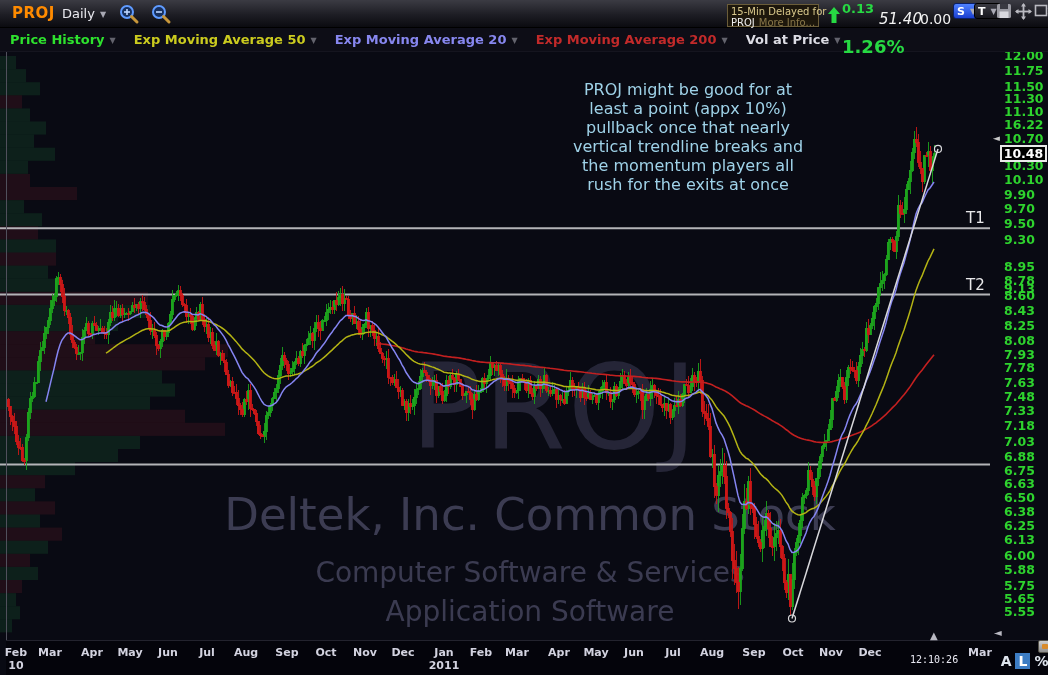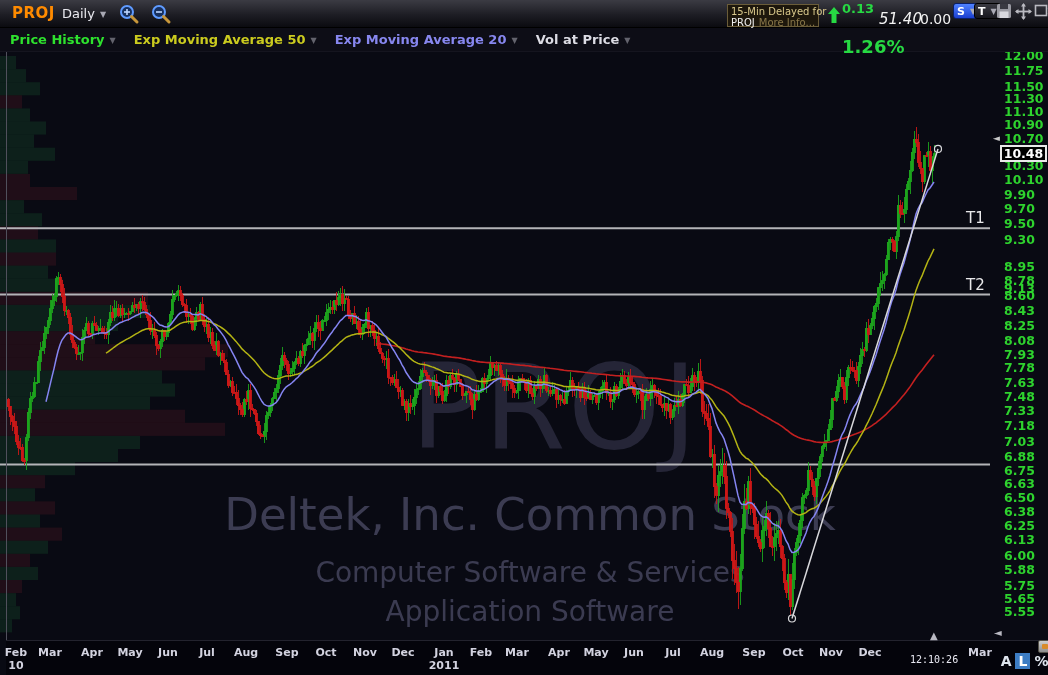--- a/index.html
+++ b/index.html
@@ -1063,31 +1063,37 @@
           <rect x="929" y="151.7" width="2.2" height="18.6"></rect>
         </g>
         <path d="M376 343.7 L378 343.8 L380 343.9 L382 344.0 L384 344.2 L386 344.4 L388 344.7 L390 345.1 L392 345.5 L394 345.8 L396 346.2 L398 346.7 L400 347.2 L402 347.8 L404 348.3 L406 349.0 L408 349.6 L410 350.1 L412 350.7 L414 351.2 L416 351.6 L418 352.0 L420 352.3 L422 352.4 L424 352.7 L426 352.9 L428 353.2 L430 353.5 L432 353.8 L434 354.1 L436 354.5 L438 354.9 L440 355.3 L442 355.7 L444 356.2 L446 356.4 L448 356.7 L450 356.9 L452 357.2 L454 357.4 L456 357.6 L458 357.8 L460 358.1 L462 358.5 L464 358.9 L466 359.3 L468 359.6 L470 360.0 L472 360.5 L474 360.9 L476 361.3 L478 361.6 L480 361.9 L482 362.1 L484 362.3 L486 362.5 L488 362.6 L490 362.6 L492 362.7 L494 362.7 L496 362.8 L498 362.8 L500 363.0 L502 363.1 L504 363.4 L506 363.5 L508 363.7 L510 363.9 L512 364.2 L514 364.5 L516 364.8 L518 364.9 L520 365.1 L522 365.2 L524 365.4 L526 365.7 L528 365.8 L530 366.1 L532 366.5 L534 366.7 L536 366.9 L538 367.0 L540 367.3 L542 367.4 L544 367.5 L546 367.8 L548 368.0 L550 368.3 L552 368.5 L554 368.7 L556 369.0 L558 369.3 L560 369.6 L562 369.9 L564 370.3 L566 370.5 L568 370.7 L570 370.8 L572 371.0 L574 371.2 L576 371.4 L578 371.6 L580 371.8 L582 372.0 L584 372.3 L586 372.5 L588 372.8 L590 373.0 L592 373.3 L594 373.5 L596 373.8 L598 374.0 L600 374.2 L602 374.3 L604 374.4 L606 374.6 L608 374.8 L610 375.1 L612 375.3 L614 375.5 L616 375.7 L618 375.8 L620 375.9 L622 375.9 L624 375.9 L626 376.0 L628 376.1 L630 376.1 L632 376.2 L634 376.4 L636 376.6 L638 376.8 L640 376.9 L642 377.3 L644 377.5 L646 377.7 L648 377.9 L650 378.0 L652 378.1 L654 378.3 L656 378.4 L658 378.6 L660 378.9 L662 379.2 L664 379.5 L666 379.8 L668 380.1 L670 380.4 L672 380.8 L674 381.0 L676 381.3 L678 381.5 L680 381.7 L682 381.9 L684 381.9 L686 381.9 L688 382.1 L690 382.1 L692 382.0 L694 382.0 L696 382.0 L698 381.9 L700 381.9 L702 382.2 L704 382.5 L706 382.9 L708 383.4 L710 384.1 L712 384.8 L714 385.9 L716 387.0 L718 387.8 L720 388.7 L722 389.5 L724 390.4 L726 391.5 L728 392.7 L730 394.1 L732 395.7 L734 397.3 L736 399.1 L738 400.9 L740 402.5 L742 403.8 L744 404.7 L746 405.8 L748 406.6 L750 407.6 L752 408.6 L754 409.7 L756 411.0 L758 412.3 L760 413.6 L762 414.8 L764 415.9 L766 416.9 L768 418.0 L770 419.2 L772 420.5 L774 421.6 L776 422.8 L778 423.8 L780 425.1 L782 426.4 L784 427.9 L786 429.5 L788 430.9 L790 432.6 L792 434.0 L794 435.2 L796 436.2 L798 437.2 L800 438.1 L802 438.7 L804 439.3 L806 439.8 L808 440.1 L810 440.5 L812 441.0 L814 441.6 L816 442.0 L818 442.3 L820 442.4 L822 442.5 L824 442.4 L826 442.4 L828 442.3 L830 442.0 L832 441.6 L834 441.1 L836 440.5 L838 439.9 L840 439.2 L842 438.6 L844 438.2 L846 437.5 L848 436.7 L850 435.9 L852 435.2 L854 434.4 L856 433.8 L858 433.1 L860 432.2 L862 431.3 L864 430.3 L866 429.1 L868 428.1 L870 426.9 L872 425.6 L874 424.2 L876 422.8 L878 421.2 L880 419.6 L882 417.9 L884 416.2 L886 414.4 L888 412.3 L890 410.2 L892 408.1 L894 406.2 L896 404.2 L898 401.7 L900 399.4 L902 397.1 L904 394.8 L906 392.3 L908 389.6 L910 386.9 L912 383.9 L914 380.8 L916 377.8 L918 375.1 L920 372.5 L922 370.2 L924 367.5 L926 364.8 L928 362.2 L930 359.8 L932 357.3 L934 354.8 " fill="none" stroke="#c32020" stroke-width="1.6"></path>
         <path d="M106 353.1 L108 351.9 L110 350.3 L112 349.0 L114 347.3 L116 345.8 L118 344.5 L120 343.1 L122 342.0 L124 340.8 L126 339.7 L128 338.7 L130 337.6 L132 336.3 L134 335.1 L136 333.9 L138 332.9 L140 331.7 L142 330.5 L144 329.7 L146 329.1 L148 328.7 L150 328.8 L152 328.9 L154 329.1 L156 329.8 L158 330.5 L160 330.9 L162 330.9 L164 331.1 L166 331.1 L168 330.8 L170 330.2 L172 328.9 L174 327.6 L176 326.2 L178 324.8 L180 323.6 L182 322.9 L184 322.2 L186 321.9 L188 321.6 L190 321.4 L192 321.7 L194 321.6 L196 321.2 L198 321.1 L200 320.5 L202 320.4 L204 320.7 L206 320.8 L208 321.4 L210 321.8 L212 322.7 L214 323.8 L216 324.5 L218 325.7 L220 326.7 L222 328.0 L224 329.3 L226 331.1 L228 333.1 L230 334.9 L232 337.1 L234 339.2 L236 341.4 L238 343.9 L240 346.3 L242 348.9 L244 350.8 L246 352.7 L248 354.2 L250 356.2 L252 358.2 L254 360.3 L256 362.6 L258 365.3 L260 367.9 L262 370.5 L264 372.8 L266 374.4 L268 375.9 L270 377.0 L272 377.9 L274 378.4 L276 378.8 L278 378.7 L280 378.1 L282 377.2 L284 376.6 L286 376.1 L288 376.0 L290 375.8 L292 375.5 L294 375.0 L296 374.4 L298 374.0 L300 373.1 L302 372.4 L304 371.3 L306 370.2 L308 369.0 L310 367.6 L312 366.5 L314 365.0 L316 363.2 L318 361.8 L320 360.6 L322 359.0 L324 357.4 L326 355.6 L328 353.7 L330 351.9 L332 350.1 L334 348.1 L336 346.3 L338 344.4 L340 342.3 L342 340.8 L344 339.0 L346 337.4 L348 336.5 L350 335.8 L352 334.9 L354 334.5 L356 334.0 L358 333.8 L360 333.8 L362 333.6 L364 333.2 L366 332.4 L368 332.2 L370 331.9 L372 331.9 L374 332.1 L376 332.3 L378 332.9 L380 333.7 L382 334.7 L384 335.6 L386 336.5 L388 338.1 L390 339.6 L392 341.2 L394 342.7 L396 344.4 L398 346.2 L400 347.9 L402 350.0 L404 352.0 L406 354.3 L408 356.1 L410 358.1 L412 359.9 L414 361.3 L416 362.4 L418 363.4 L420 363.9 L422 364.2 L424 364.5 L426 364.9 L428 365.5 L430 366.3 L432 366.9 L434 367.4 L436 368.5 L438 369.2 L440 370.1 L442 371.2 L444 372.2 L446 372.5 L448 373.0 L450 373.1 L452 373.3 L454 373.8 L456 373.8 L458 374.0 L460 374.5 L462 375.3 L464 376.0 L466 376.6 L468 377.2 L470 378.1 L472 379.3 L474 379.9 L476 380.6 L478 381.1 L480 381.4 L482 381.3 L484 381.4 L486 381.3 L488 381.1 L490 380.4 L492 379.9 L494 379.3 L496 378.9 L498 378.4 L500 378.3 L502 378.3 L504 378.6 L506 378.6 L508 378.7 L510 378.9 L512 379.2 L514 379.8 L516 380.2 L518 380.2 L520 380.1 L522 380.1 L524 380.2 L526 380.6 L528 380.6 L530 381.1 L532 381.7 L534 381.9 L536 382.2 L538 382.0 L540 382.3 L542 382.3 L544 382.1 L546 382.4 L548 382.7 L550 383.1 L552 383.4 L554 383.6 L556 384.2 L558 384.7 L560 385.2 L562 385.8 L564 386.4 L566 386.6 L568 386.8 L570 386.5 L572 386.6 L574 386.6 L576 386.7 L578 386.8 L580 387.2 L582 387.2 L584 387.6 L586 388.0 L588 388.2 L590 388.6 L592 388.9 L594 389.2 L596 389.7 L598 389.9 L600 389.9 L602 389.7 L604 389.5 L606 389.6 L608 389.7 L610 390.1 L612 390.5 L614 390.3 L616 390.5 L618 390.4 L620 390.1 L622 389.5 L624 389.3 L626 389.1 L628 388.6 L630 388.4 L632 388.3 L634 388.5 L636 388.7 L638 388.8 L640 389.0 L642 389.8 L644 390.2 L646 390.4 L648 390.7 L650 390.6 L652 390.4 L654 390.5 L656 390.6 L658 390.9 L660 391.4 L662 392.0 L664 392.5 L666 393.2 L668 393.6 L670 394.5 L672 395.2 L674 395.6 L676 396.0 L678 396.1 L680 396.5 L682 396.4 L684 396.0 L686 395.5 L688 395.4 L690 395.1 L692 394.3 L694 393.8 L696 393.4 L698 392.5 L700 392.0 L702 392.7 L704 393.5 L706 394.5 L708 395.7 L710 398.0 L712 400.1 L714 403.3 L716 406.7 L718 409.3 L720 411.6 L722 413.7 L724 416.0 L726 419.4 L728 422.9 L730 426.8 L732 431.6 L734 436.5 L736 441.7 L738 447.0 L740 451.4 L742 454.3 L744 456.1 L746 458.1 L748 459.0 L750 460.7 L752 462.5 L754 464.9 L756 467.5 L758 470.4 L760 473.3 L762 475.4 L764 477.4 L766 478.7 L768 480.6 L770 483.1 L772 485.5 L774 487.5 L776 489.2 L778 490.8 L780 492.9 L782 495.4 L784 498.6 L786 502.1 L788 504.7 L790 508.5 L792 511.1 L794 512.7 L796 513.9 L798 514.7 L800 514.9 L802 514.2 L804 513.5 L806 512.6 L808 510.9 L810 509.6 L812 508.7 L814 508.2 L816 507.0 L818 505.4 L820 503.5 L822 501.1 L824 498.7 L826 496.4 L828 493.6 L830 490.6 L832 486.7 L834 483.1 L836 479.3 L838 475.1 L840 471.1 L842 467.6 L844 464.8 L846 461.2 L848 457.2 L850 453.5 L852 450.0 L854 446.7 L856 444.0 L858 440.8 L860 437.2 L862 433.6 L864 430.2 L866 425.9 L868 422.1 L870 418.0 L872 413.8 L874 409.3 L876 404.8 L878 399.9 L880 394.9 L882 390.1 L884 385.2 L886 379.8 L888 373.9 L890 368.1 L892 362.7 L894 358.0 L896 352.8 L898 346.4 L900 340.7 L902 335.3 L904 329.9 L906 323.8 L908 317.7 L910 311.3 L912 304.4 L914 297.1 L916 290.4 L918 284.9 L920 280.0 L922 275.9 L924 270.7 L926 265.9 L928 261.0 L930 257.3 L932 253.1 L934 248.9 " fill="none" stroke="#b4b414" stroke-width="1.5"></path>
         <path d="M46 401.8 L48 393.6 L50 385.1 L52 376.6 L54 368.6 L56 359.5 L58 351.3 L60 344.7 L62 340.0 L64 337.2 L66 334.6 L68 333.0 L70 333.1 L72 334.0 L74 335.3 L76 336.9 L78 338.5 L80 339.8 L82 339.6 L84 338.7 L86 337.2 L88 336.9 L90 336.6 L92 335.4 L94 334.4 L96 334.0 L98 333.4 L100 332.9 L102 332.9 L104 332.9 L106 333.1 L108 332.0 L110 330.1 L112 328.9 L114 327.0 L116 325.2 L118 324.2 L120 322.7 L122 322.0 L124 321.1 L126 320.4 L128 319.7 L130 318.9 L132 317.7 L134 316.6 L136 315.5 L138 314.8 L140 313.6 L142 312.5 L144 312.2 L146 312.4 L148 313.2 L150 314.8 L152 316.3 L154 318.1 L156 320.7 L158 323.3 L160 325.0 L162 325.5 L164 326.5 L166 327.0 L168 326.7 L170 325.5 L172 323.0 L174 320.3 L176 317.7 L178 315.1 L180 313.2 L182 312.4 L184 311.7 L186 312.1 L188 312.3 L190 312.7 L192 314.2 L194 314.6 L196 314.4 L198 314.9 L200 313.8 L202 314.4 L204 315.5 L206 316.3 L208 318.3 L210 319.6 L212 322.0 L214 324.6 L216 326.2 L218 329.0 L220 331.3 L222 333.9 L224 336.6 L226 340.1 L228 344.3 L230 347.8 L232 351.9 L234 355.7 L236 359.6 L238 363.9 L240 368.1 L242 372.4 L244 375.0 L246 377.4 L248 378.7 L250 381.5 L252 384.1 L254 386.8 L256 390.1 L258 394.1 L260 398.0 L262 401.5 L264 404.3 L266 405.4 L268 406.1 L270 406.0 L272 405.3 L274 404.0 L276 402.6 L278 400.0 L280 396.6 L282 392.5 L284 389.4 L286 387.0 L288 385.7 L290 384.4 L292 382.8 L294 380.9 L296 378.8 L298 377.3 L300 374.8 L302 373.0 L304 370.3 L306 367.8 L308 365.0 L310 361.9 L312 359.9 L314 356.9 L316 353.5 L318 351.1 L320 349.1 L322 346.3 L324 343.8 L326 340.8 L328 337.7 L330 334.8 L332 332.3 L334 329.2 L336 326.7 L338 323.9 L340 321.0 L342 319.4 L344 317.3 L346 315.5 L348 315.4 L350 315.7 L352 315.5 L354 316.3 L356 316.8 L358 318.0 L360 319.5 L362 320.3 L364 320.6 L366 319.8 L368 320.7 L370 321.1 L372 322.0 L374 323.5 L376 324.8 L378 327.0 L380 329.5 L382 332.2 L384 334.8 L386 337.0 L388 340.7 L390 344.2 L392 347.8 L394 350.7 L396 354.1 L398 357.6 L400 360.6 L402 364.8 L404 368.2 L406 372.3 L408 375.2 L410 378.2 L412 380.8 L414 382.3 L416 383.0 L418 383.6 L420 382.8 L422 381.7 L424 380.8 L426 380.3 L428 380.3 L430 380.8 L432 380.9 L434 380.9 L436 382.2 L438 382.7 L440 383.5 L442 385.1 L444 386.1 L446 385.6 L448 385.6 L450 384.6 L452 384.1 L454 384.1 L456 383.1 L458 382.8 L460 383.1 L462 384.3 L464 385.2 L466 385.8 L468 386.4 L470 387.6 L472 389.7 L474 390.1 L476 391.0 L478 391.1 L480 391.1 L482 389.8 L484 389.3 L486 388.2 L488 387.0 L490 384.7 L492 383.1 L494 381.4 L496 380.3 L498 378.9 L500 378.5 L502 378.6 L504 379.2 L506 379.1 L508 379.3 L510 379.7 L512 380.6 L514 381.7 L516 382.5 L518 382.4 L520 382.0 L522 381.8 L524 381.9 L526 382.7 L528 382.5 L530 383.6 L532 384.7 L534 384.9 L536 385.3 L538 384.7 L540 385.0 L542 384.9 L544 384.0 L546 384.6 L548 385.1 L550 385.8 L552 386.3 L554 386.6 L556 387.8 L558 388.5 L560 389.6 L562 390.5 L564 391.6 L566 391.6 L568 391.4 L570 390.3 L572 390.1 L574 390.0 L576 389.8 L578 389.7 L580 390.4 L582 390.2 L584 390.9 L586 391.5 L588 391.7 L590 392.4 L592 392.8 L594 393.0 L596 393.9 L598 393.9 L600 393.5 L602 392.9 L604 391.9 L606 392.0 L608 392.0 L610 392.9 L612 393.5 L614 392.8 L616 393.1 L618 392.6 L620 391.5 L622 390.0 L624 389.3 L626 389.0 L628 387.8 L630 387.3 L632 387.1 L634 387.8 L636 388.4 L638 388.7 L640 389.0 L642 391.0 L644 391.8 L646 392.1 L648 392.7 L650 392.4 L652 391.7 L654 391.7 L656 392.1 L658 392.5 L660 393.6 L662 395.0 L664 395.8 L666 397.2 L668 397.9 L670 399.7 L672 400.7 L674 401.2 L676 401.7 L678 401.5 L680 401.8 L682 401.1 L684 399.6 L686 398.2 L688 397.7 L690 396.6 L692 394.6 L694 393.4 L696 392.3 L698 390.3 L700 389.3 L702 391.4 L704 393.4 L706 395.8 L708 398.6 L710 403.9 L712 408.6 L714 415.7 L716 422.9 L718 427.7 L720 431.8 L722 434.9 L724 438.8 L726 445.1 L728 451.3 L730 458.5 L732 467.7 L734 476.6 L736 486.1 L738 495.4 L740 502.1 L742 504.6 L744 504.3 L746 504.7 L748 502.4 L750 502.7 L752 503.2 L754 505.2 L756 508.1 L758 511.3 L760 514.8 L762 516.3 L764 517.3 L766 516.9 L768 518.0 L770 520.6 L772 523.0 L774 524.4 L776 525.3 L778 525.8 L780 527.8 L782 530.6 L784 535.5 L786 540.7 L788 543.8 L790 549.5 L792 552.4 L794 552.3 L796 551.4 L798 549.9 L800 547.0 L802 542.2 L804 537.6 L806 533.0 L808 526.7 L810 522.0 L812 518.6 L814 516.4 L816 512.7 L818 508.4 L820 503.3 L822 497.7 L824 492.2 L826 487.1 L828 481.4 L830 475.3 L832 467.7 L834 461.0 L836 454.0 L838 446.6 L840 439.8 L842 434.5 L844 431.2 L846 425.9 L848 420.1 L850 414.9 L852 410.5 L854 406.6 L856 404.0 L858 400.4 L860 395.9 L862 391.4 L864 387.4 L866 381.5 L868 376.9 L870 371.9 L872 366.6 L874 360.6 L876 354.9 L878 348.3 L880 341.8 L882 335.8 L884 329.7 L886 322.7 L888 314.7 L890 307.1 L892 300.6 L894 295.8 L896 289.9 L898 281.4 L900 274.6 L902 268.6 L904 262.7 L906 255.4 L908 248.0 L910 240.2 L912 231.4 L914 222.1 L916 214.1 L918 209.0 L920 205.1 L922 202.8 L924 198.2 L926 194.0 L928 189.9 L930 188.0 L932 185.0 L934 182.0 " fill="none" stroke="#8585f2" stroke-width="1.5"></path>
         <line x1="792" y1="618.5" x2="938" y2="148.9" stroke="#d9d9dc" stroke-width="1.5"></line>
         <circle cx="792" cy="618.5" r="3.5" fill="none" stroke="#d9d9dc" stroke-width="1.2"></circle>
         <circle cx="938" cy="148.9" r="3.5" fill="none" stroke="#d9d9dc" stroke-width="1.2"></circle>
       </svg>
 
+    <div class="annotation">PROJ might be good for at
+least a point (appx 10%)
+pullback once that nearly
+vertical trendline breaks and
+the momentum players all
+rush for the exits at once</div>
     <div id="hline-labels">
         <div class="hline-label" style="left: 966px; top: 209.251px;">T1</div>
         <div class="hline-label" style="left: 966px; top: 275.535px;">T2</div>
       </div>
     <div id="axis-labels">
         <div class="axis-price" style="top: 48px;">12.00</div>
         <div class="axis-price" style="top: 63.1803px;">11.75</div>
         <div class="axis-price" style="top: 78.6872px;">11.50</div>
         <div class="axis-price" style="top: 91.3373px;">11.30</div>
         <div class="axis-price" style="top: 104.213px;">11.10</div>
-        <div class="axis-price" style="top: 117.324px;">10.90</div>
+        <div class="axis-price" style="top: 117.324px;">16.22</div>
         <div class="axis-price" style="top: 130.677px;">10.70</div>
         <div class="axis-price" style="top: 158.148px;">10.30</div>
         <div class="axis-price" style="top: 172.286px;">10.10</div>
         <div class="axis-price" style="top: 186.708px;">9.90</div>
         <div class="axis-price" style="top: 201.423px;">9.70</div>
         <div class="axis-price" style="top: 216.446px;">9.50</div>
         <div class="axis-price" style="top: 231.787px;">9.30</div>
         <div class="axis-price" style="top: 245.09px; margin-top: 36px;">9.13</div>
         <div class="axis-price" style="top: 259.447px;">8.95</div>
         <div class="axis-price" style="top: 273.275px;">8.78</div>
@@ -1168,20 +1174,21 @@
     <svg class="tb-ico" style="left:1034px" width="14" height="15">
       <rect x="1.5" y="2.5" width="11" height="10" fill="none" stroke="#b9b9c0" stroke-width="1.6"></rect>
     </svg>
     <span class="tb-ico" style="left:1046px; color:#b9b9c0; font-size:13px; font-weight:bold;">×</span>
   </div>
 
   <div class="toolbar" id="toolbar">
       <span class="ind"><span style="color:#2ee22e">Price History</span><span class="caret">▼</span></span>
       <span class="ind"><span style="color:#cbcb1f">Exp Moving Average 50</span><span class="caret">▼</span></span>
       <span class="ind"><span style="color:#8787ef">Exp Moving Average 20</span><span class="caret">▼</span></span>
+      <span class="ind"><span style="color:#c22a2a">Exp Moving Average 200</span><span class="caret">▼</span></span>
       <span class="ind"><span style="color:#dcdce4">Vol at Price</span><span class="caret">▼</span></span>
     </div>
 
   <div class="xaxis">
     <div id="months">
         <div class="mon" style="left: 10px;">Feb<span class="sub">10</span></div>
         <div class="mon" style="left: 44px;">Mar</div>
         <div class="mon" style="left: 86px;">Apr</div>
         <div class="mon" style="left: 124px;">May</div>
         <div class="mon" style="left: 162px;">Jun</div>

